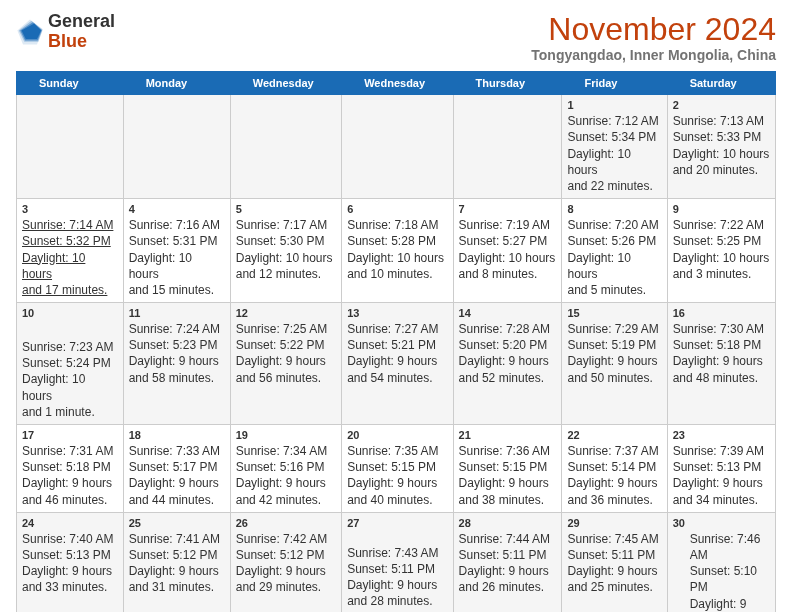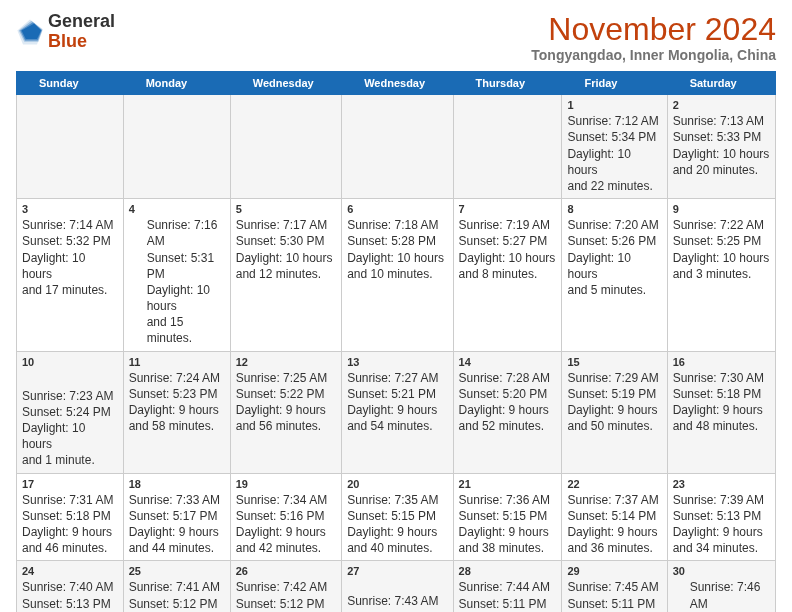--- a/index.html
+++ b/index.html
@@ -148,28 +148,28 @@
             <span class="day-number">2</span>
             <div class="day-info" style="white-space: pre-line;">Sunrise: 7:13 AM
 Sunset: 5:33 PM
 Daylight: 10 hours
 and 20 minutes.</div>
           </td>
         </tr>
         <tr>
           <td>
             <span class="day-number">3</span>
-            <div class="day-info" style="white-space: pre-line;">Sunrise: 7:14 AM
+            <div class="day-info" style="white-space: pre-line; text-decoration: underline;">Sunrise: 7:14 AM
 Sunset: 5:32 PM
 Daylight: 10 hours
 and 17 minutes.</div>
           </td>
           <td>
             <span class="day-number">4</span>
-            <div class="day-info" style="white-space: pre-line; margin-left: 18px;">Sunrise: 7:16 AM
+            <div class="day-info" style="white-space: pre-line;">Sunrise: 7:16 AM
 Sunset: 5:31 PM
 Daylight: 10 hours
 and 15 minutes.</div>
           </td>
           <td>
             <span class="day-number">5</span>
             <div class="day-info" style="white-space: pre-line;">Sunrise: 7:17 AM
 Sunset: 5:30 PM
 Daylight: 10 hours
 and 12 minutes.</div>

